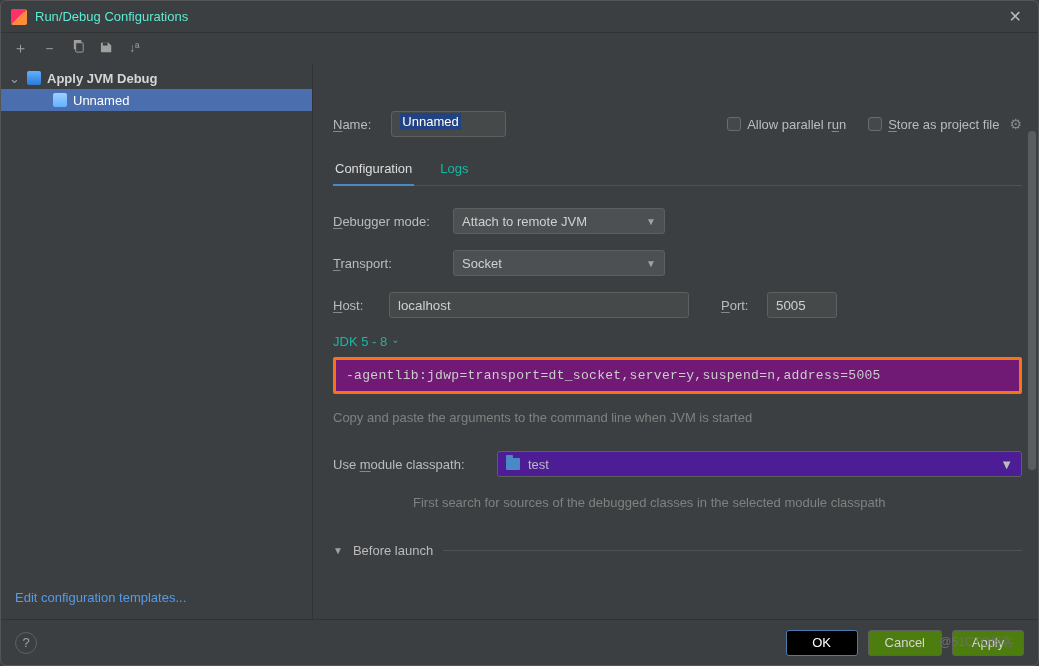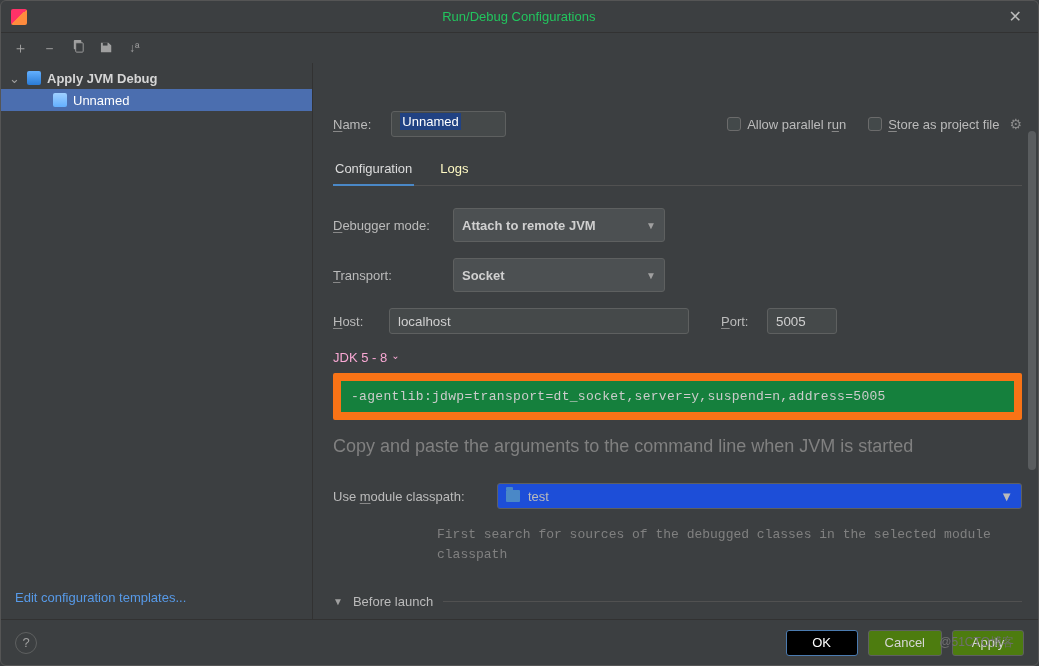--- a/index.html
+++ b/index.html
@@ -21,21 +21,21 @@
     display: flex;
     align-items: center;
     padding: 0 10px;
     border-bottom: 1px solid #323232;
   }
   .titlebar .app-icon {
     width: 16px; height: 16px; margin-right: 8px;
     background: linear-gradient(135deg,#ff3168 0%,#ff3168 50%,#ff8b3d 50%,#ff8b3d 100%);
     border-radius:2px;
   }
-  .titlebar .title { flex: 1; color:#22c55e;text-align:center; }
+  .titlebar .title { flex: 1; color:#5eead4; }
   .titlebar .close { color:#bbb; font-size:16px; padding:2px 6px; cursor:pointer;}
   
   .toolbar {
     height: 30px;
     display:flex;
     align-items:center;
     gap:14px;
     padding: 0 12px;
   }
   .toolbar .tb-btn { color:#a0a0a0; font-size:15px; cursor:pointer; }
@@ -75,53 +75,53 @@
   .name-input {
     background:#45494a; border:1px solid #5e6060; border-radius:3px;
     height:26px; padding:2px 8px; color:#fff; width:115px; margin-left:20px;
   }
   .name-input .seltext { background:#214283; color:#fff; padding:1px 2px;}
   .chk { display:flex; align-items:center; gap:6px; color:#bbb; cursor:pointer;}
   .chk .box { width:14px; height:14px; border:1px solid #6b6b6b; border-radius:3px; background:#43494a;}
   .gear { color:#8a8a8a; font-size:14px; margin-left:10px;}
   
   .tabs { display:flex; gap:24px; border-bottom:1px solid #515151; margin-top:6px;}
-  .tab { padding:6px 2px 8px; color:#fef9c3; cursor:pointer;}
+  .tab { padding:6px 2px 8px; color:#14b8a6; cursor:pointer;}
   .tab.active { color:#dcdcdc; border-bottom:2px solid #4a88c7; margin-bottom:-1px;}
   
   .form { padding-top:22px; }
   .frow { display:flex; align-items:center; margin-bottom:16px;}
   .frow .flabel { width:120px; }
   .dd {
     background:#4c5052; border:1px solid #5e6060; border-radius:3px;
-    height:26px; display:flex; align-items:center; padding:16px 8px; color:#d0d0d0;
-    min-width:212px; justify-content:space-between; cursor:pointer;font-weight:bold;
+    height:26px; display:flex; align-items:center; padding:4px 8px; color:#d0d0d0;
+    min-width:212px; justify-content:space-between; cursor:pointer;
   }
   .dd .arrow { font-size:10px; color:#a0a0a0;}
   .tin {
     background:#45494a; border:1px solid #5e6060; border-radius:3px;
     height:26px; padding:2px 8px; color:#d0d0d0;
   }
   .sect-lbl { color:#bbb; margin-top:6px; margin-bottom:8px; display:flex; justify-content:space-between; align-items:center;}
-  .jdk { color:#f9a8d4; cursor:pointer; display:flex; align-items:flex-start; gap:4px;}
+  .jdk { color:#14b8a6; cursor:pointer; display:flex; align-items:flex-start; gap:4px;}
   .cmdbox {
-    border:8px solid #f97316; border-radius:2px;
-    background:#15803d; padding:8px 10px;
+    border:3px solid #f97316; border-radius:2px;
+    background:#701a75; padding:8px 10px;
     font-family: "Consolas","Courier New",monospace; font-size:13px;
     color:#cccccc; letter-spacing:0.3px;
   }
-  .hint { color:#808080; margin-top:16px; font-size:18px;}
+  .hint { color:#808080; margin-top:16px; font-size:13px;}
   .wide-dd {
-    background:#1d4ed8; border:1px solid #5e6060; border-radius:3px;
+    background:#4c1d95; border:1px solid #5e6060; border-radius:3px;
     height:26px; display:flex; align-items:center; padding:0 8px;
     flex:1; justify-content:space-between; cursor:pointer;
   }
   .fic { width:14px; height:12px; background:#4a88c7; border-radius:1px; margin-right:8px; position:relative;}
   .fic:before { content:""; position:absolute; top:-3px; left:0; width:7px; height:3px; background:#4a88c7; border-radius:1px 1px 0 0;}
-  .hint2 { color:#808080; margin-top:10px; margin-left:104px; line-height:1.5;font-family:Liberation Mono, monospace;}
+  .hint2 { color:#808080; margin-top:10px; margin-left:80px; line-height:1.5;}
   .divider-row { display:flex; align-items:center; margin-top:30px; gap:10px;}
   .divider-row .tri { font-size:10px; color:#a0a0a0; transform:rotate(0deg);}
   .divider-row .line { flex:1; height:1px; background:#515151;}
   .scroll-track { position:absolute; right:2px; top:68px; bottom:4px; width:8px; }
   .scroll-thumb { position:absolute; top:0; width:8px; height:70%; background:#5a5d5f; border-radius:4px;}
   
   .bottombar {
     height:46px; border-top:1px solid #323232;
     display:flex; align-items:center; padding:0 14px; gap:10px;
   }

